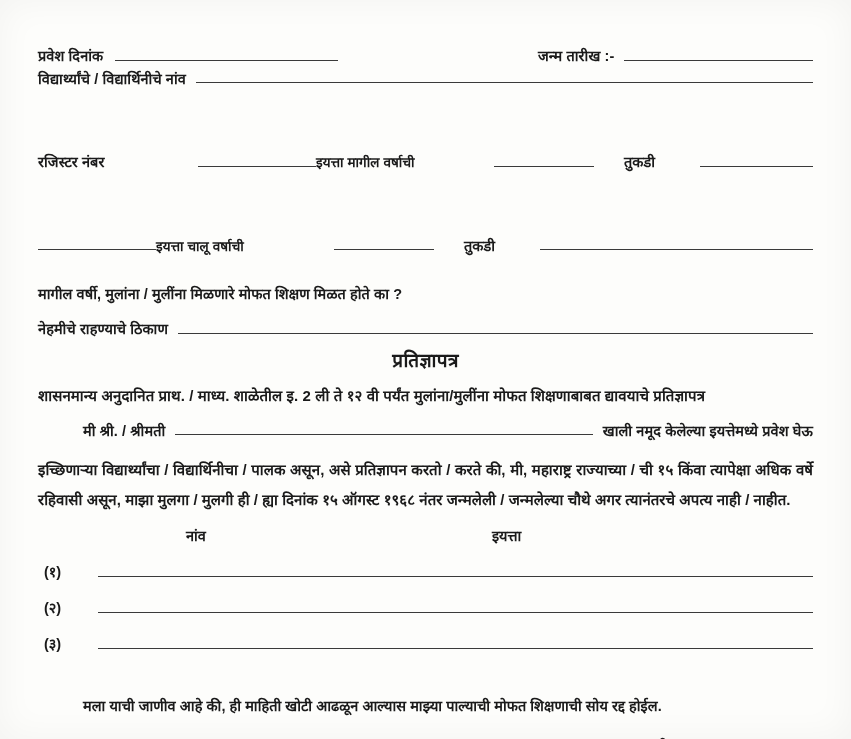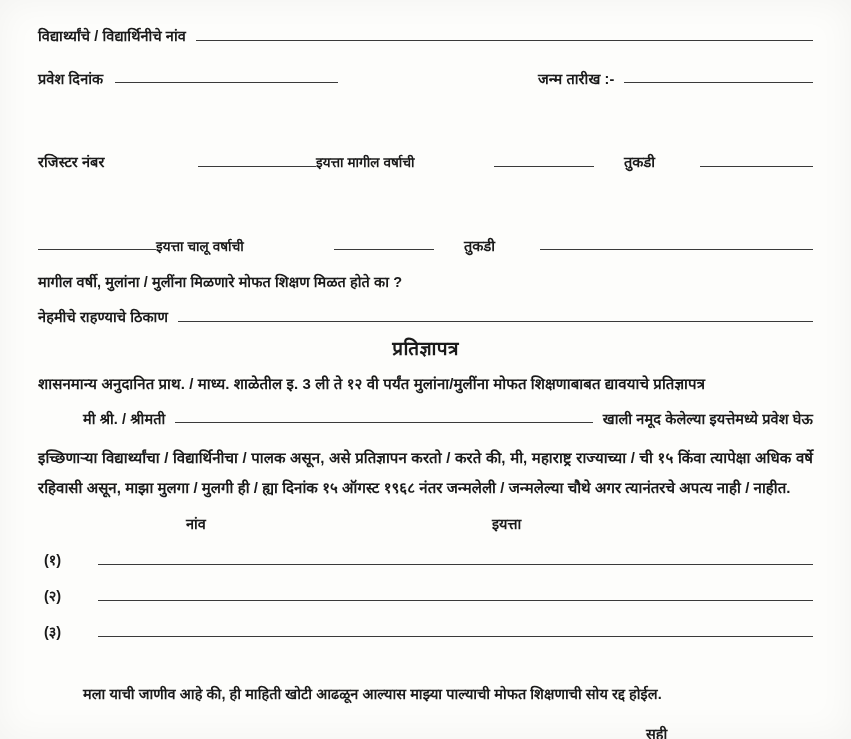--- a/index.html
+++ b/index.html
@@ -71,21 +71,21 @@
   
   .r3, .r4 { margin-top: 20px; }
   .colA { width: 160px; flex: none; }
   .ruleA { width: 118px; flex: none; border-bottom: 1px solid #3a3a3a; margin-bottom: 4px; }
   .colB { width: 170px; flex: none; text-align: left; margin-top: 48px; }
   .ruleB { width: 100px; flex: none; border-bottom: 1px solid #3a3a3a; margin-bottom: 4px; margin-left: 8px;}
   .colC { width: 70px; flex: none; margin-left: 30px; }
   .ruleC { flex: 1 1 auto; border-bottom: 1px solid #3a3a3a; margin-bottom: 4px; margin-left: 6px; }
 
   
-  .r5 { margin-top: 20px; }
+  .r5 { margin-top: 32px; }
   .r5 .lbl { font-size: 14.5px; }
 
   
   .r6 { margin-top: 18px; }
   .r6 .rule { margin-left: 10px; }
 
   .title {
     text-align: center;
     font-size: 19px;
     font-weight: 700;
@@ -158,38 +158,38 @@
     font-weight: 700;
   }
   .footer .date { width: 0; flex: 0 0 auto; }
   .footer .guardian { margin-left: 552px; }
 </style>
 </head>
 <body>
 
 <div class="page">
   <div class="content">
-
-    <div class="row r1">
-      <span class="lbl">विद्यार्थ्यांचे / विद्यार्थिनीचे नांव</span>
-      <span class="rule"></span>
-    </div>
 
     <div class="row r2">
       <span class="left">
         <span class="lbl">प्रवेश दिनांक</span>
         <span class="rule"></span>
       </span>
       <span class="mid"></span>
       <span class="right">
         <span class="lbl">जन्म तारीख :-</span>
         <span class="rule"></span>
       </span>
     </div>
 
+    <div class="row r1">
+      <span class="lbl">विद्यार्थ्यांचे / विद्यार्थिनीचे नांव</span>
+      <span class="rule"></span>
+    </div>
+
     <div class="row r3">
       <span class="lbl colA">रजिस्टर नंबर</span>
       <span class="ruleA"></span>
       <span class="lbl sm colB">इयत्ता मागील वर्षाची</span>
       <span class="ruleB"></span>
       <span class="lbl colC">तुकडी</span>
       <span class="ruleC"></span>
     </div>
 
     <div class="row r4">
@@ -204,21 +204,21 @@
       <span class="lbl">मागील वर्षी, मुलांना / मुलींना मिळणारे मोफत शिक्षण मिळत होते का ?</span>
     </div>
 
     <div class="row r6">
       <span class="lbl">नेहमीचे राहण्याचे ठिकाण</span>
       <span class="rule"></span>
     </div>
 
     <div class="title">प्रतिज्ञापत्र</div>
 
-    <div class="subtitle">शासनमान्य अनुदानित प्राथ. / माध्य. शाळेतील इ. 3 ली ते १२ वी पर्यंत मुलांना/मुलींना मोफत शिक्षणाबाबत द्यावयाचे प्रतिज्ञापत्र</div>
+    <div class="subtitle">शासनमान्य अनुदानित प्राथ. / माध्य. शाळेतील इ. 2 ली ते १२ वी पर्यंत मुलांना/मुलींना मोफत शिक्षणाबाबत द्यावयाचे प्रतिज्ञापत्र</div>
 
     <div class="row r7">
       <span class="ind"></span>
       <span class="lbl">मी श्री. / श्रीमती</span>
       <span class="rule"></span>
       <span class="lbl tail">खाली नमूद केलेल्या इयत्तेमध्ये प्रवेश घेऊ</span>
     </div>
 
     <div class="para">इच्छिणाऱ्या विद्यार्थ्यांचा / विद्यार्थिनीचा / पालक असून, असे प्रतिज्ञापन करतो / करते की, मी, महाराष्ट्र राज्याच्या / ची १५ किंवा त्यापेक्षा अधिक वर्षे रहिवासी असून, माझा मुलगा / मुलगी ही / ह्या दिनांक १५ ऑगस्ट १९६८ नंतर जन्मलेली / जन्मलेल्या चौथे अगर त्यानंतरचे अपत्य नाही / नाहीत.</div>
 

